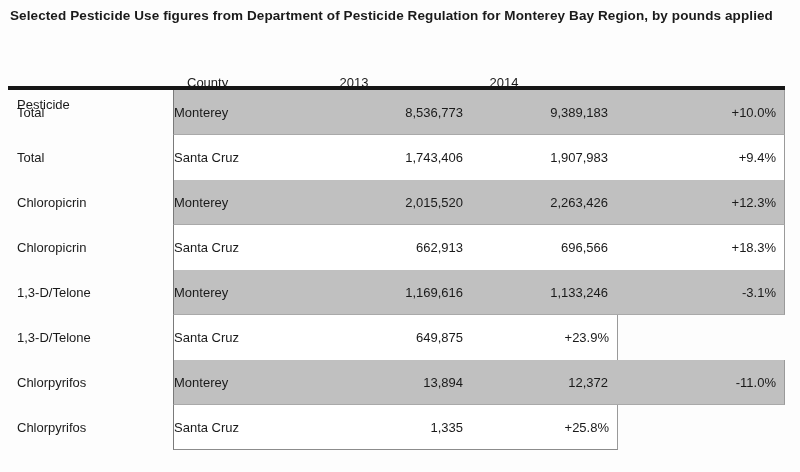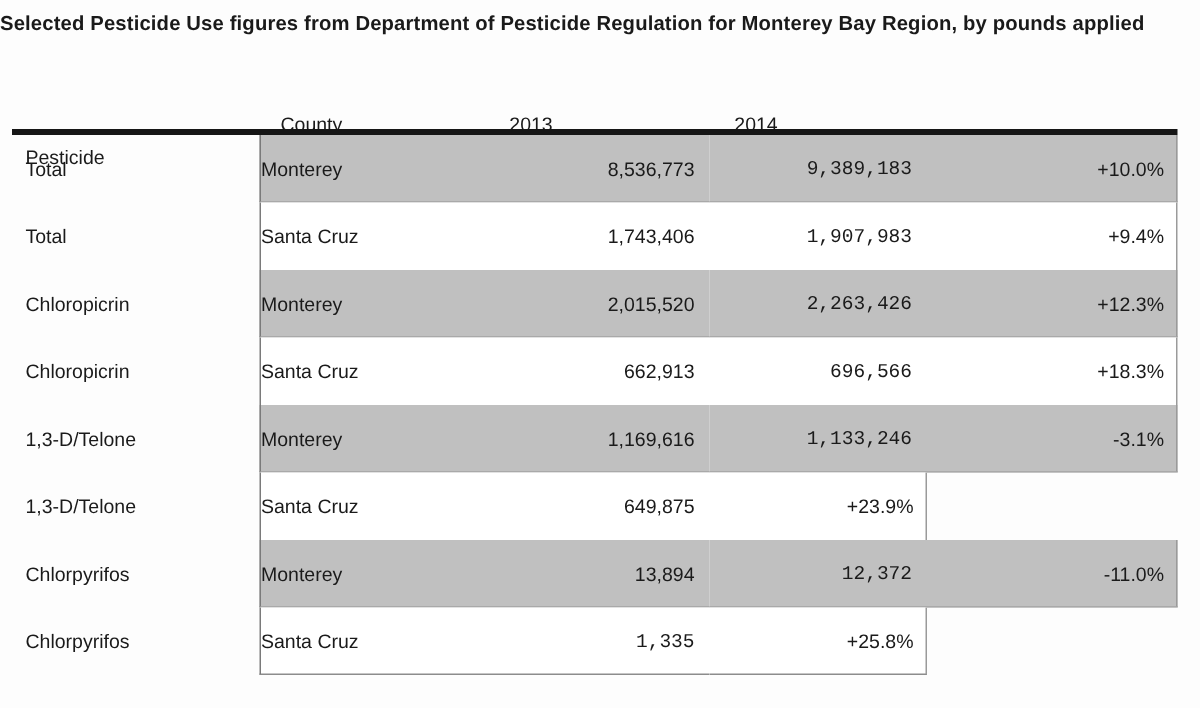--- a/index.html
+++ b/index.html
@@ -11,21 +11,21 @@
   }
   .page {
     position: relative;
     width: 800px;
     height: 472px;
     background: #fdfdfd;
     overflow: hidden;
   }
   .title {
     position: absolute;
-    left: 0;
+    left: 10px;
     top: 8px;
     width: 780px;
     font-size: 13.5px;
     font-weight: 700;
     letter-spacing: 0.1px;
     white-space: nowrap;
   }
   
   .thead {
     position: absolute;
@@ -68,21 +68,21 @@
   .row .cell.c-2014,
   .row .cell.c-change { background: #ffffff; }
   .row.shaded .cell.c-county,
   .row.shaded .cell.c-2013,
   .row.shaded .cell.c-2014,
   .row.shaded .cell.c-change { background: #c0c0c0; }
 
   .cell.c-pesticide { padding-left: 9px; }
   .cell.c-county    { border-left: 1px solid #7a7a7a; }
   .cell.c-2013      { justify-content: flex-end; padding-right: 10px; }
-  .cell.c-2014      { justify-content: flex-end; padding-right: 10px; font-family: Liberation Mono, monospace; }
+  .cell.c-2014      { justify-content: flex-end; padding-right: 10px; }
   .cell.c-change    { justify-content: flex-end; padding-right: 8px; border-right: 1px solid #9a9a9a; }
 
   
   .row.shaded .cell.c-county,
   .row.shaded .cell.c-2013,
   .row.shaded .cell.c-2014,
   .row.shaded .cell.c-change { border-bottom: 1px solid #a9a9a9; }
 
   
   .row.last .cell.c-county,

